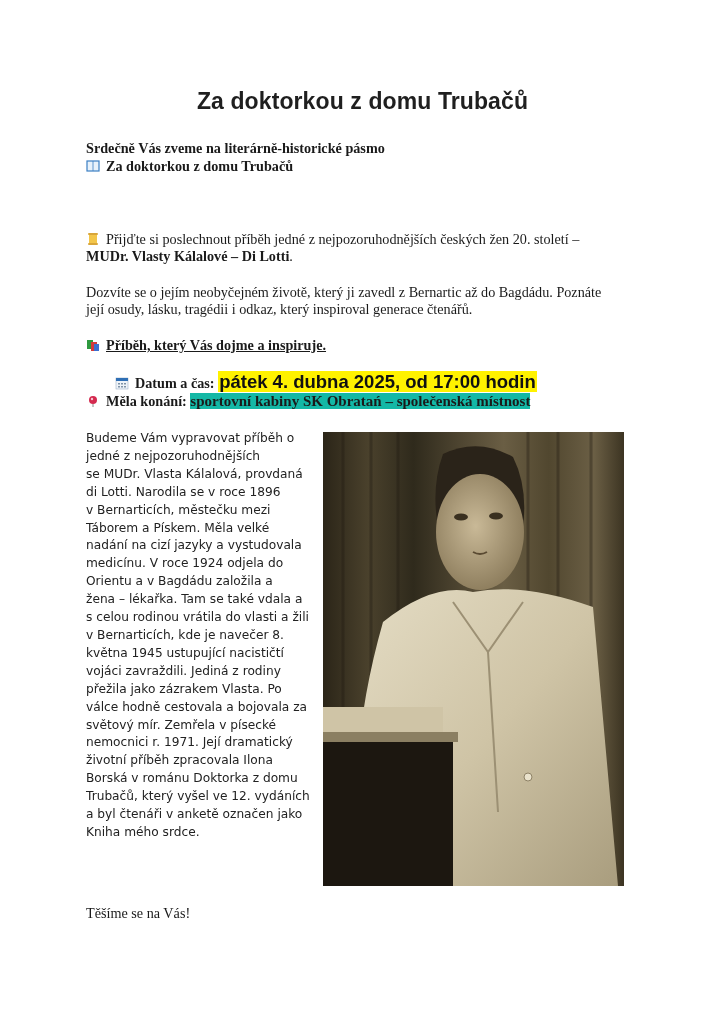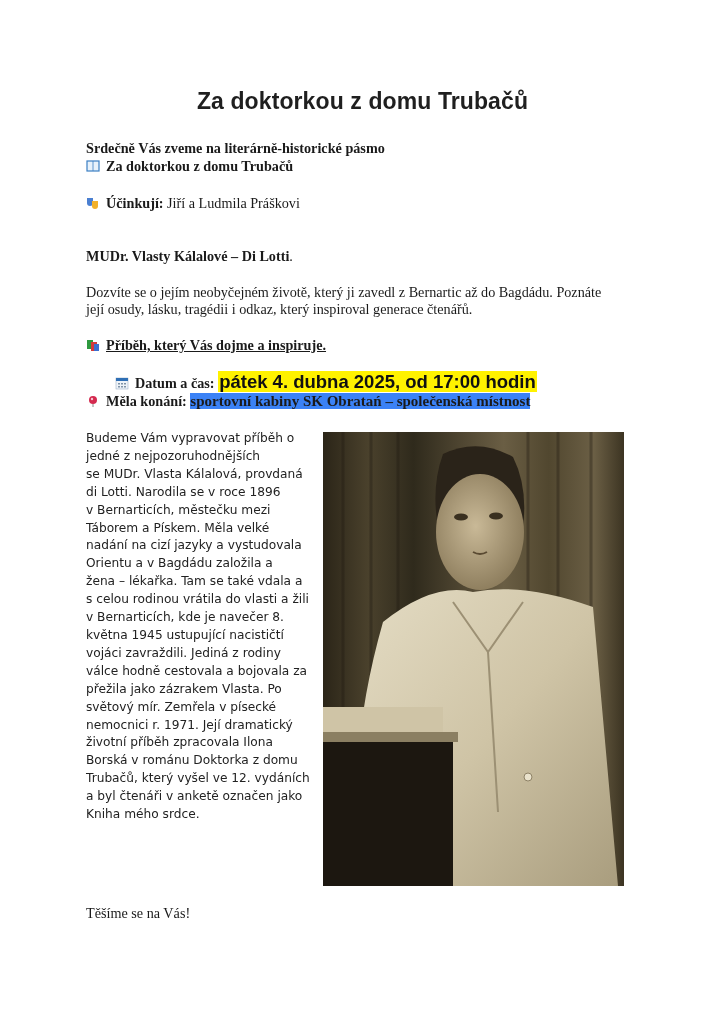--- a/index.html
+++ b/index.html
@@ -7,21 +7,21 @@
     .page { position: absolute; left: 0; top: 0; width: 725px; height: 832px; }
     .title {
       position: absolute; left: 0; top: 88px; width: 725px; text-align: center;
       font-family: "Liberation Sans", sans-serif; font-weight: bold; font-size: 23px;
       color: #1f1f1f; letter-spacing: 0.1px;
     }
     .serif { font-family: "Liberation Serif", serif; font-size: 14.2px; color: #1a1a1a; }
     .line { position: absolute; left: 86px; white-space: nowrap; }
     .b { font-weight: bold; }
     .icon { display: inline-block; width: 14px; height: 14px; vertical-align: -2px; margin-right: 6px; }
-    .hl { background: #3b82f6; }
+    .hl { background: #14b8a6; }
     .hl-big { background: #fff200; font-family: "Liberation Sans", sans-serif; font-weight: bold; font-size: 18.5px; color: #111; padding: 0 1px; }
     .story {
       position: absolute; left: 86px; top: 430px; width: 222px;
       font-family: "DejaVu Sans", sans-serif; font-size: 12.2px; line-height: 17.9px; color: #222;
     }
     .story div { white-space: nowrap; }
     .photo {
       position: absolute; left: 323px; top: 432px; width: 301px; height: 454px; overflow: hidden;
       background: #3a3223;
     }
@@ -37,30 +37,30 @@
   <div class="line serif b" style="top:140px;">Srdečně Vás zveme na literárně-historické pásmo</div>
   <div class="line serif b" style="top:158px;">
     <span class="icon">
       <svg width="14" height="14" viewBox="0 0 14 14">
           <rect x="1" y="2" width="12" height="10" fill="#e8f2fb" stroke="#3b7fc4" stroke-width="1.2"></rect>
           <line x1="7" y1="2" x2="7" y2="12" stroke="#3b7fc4" stroke-width="0.8"></line>
         </svg>
     </span><span>Za doktorkou z domu Trubačů</span>
   </div>
 
-  <div class="line serif" style="top:195px;">
+
+  <div class="line serif" style="top:231px;">
     <span class="icon">
       <svg width="14" height="14" viewBox="0 0 14 14">
-          <path d="M1 2h6v5a3 3 0 0 1-6 0z" fill="#4a7fd1"></path>
-          <path d="M6 5h6v5a3 3 0 0 1-6 0z" fill="#f2b02a"></path>
+          <rect x="3" y="1" width="8" height="12" rx="1" fill="#f3c64a"></rect>
+          <rect x="2" y="1" width="10" height="2" rx="1" fill="#d9a63a"></rect>
+          <rect x="2" y="11" width="10" height="2" rx="1" fill="#d9a63a"></rect>
         </svg>
-    </span><span class="b">Účinkují:</span>
-    <span>Jiří a Ludmila Práškovi</span>
+    </span><span>Přijďte si poslechnout příběh jedné z nejpozoruhodnějších českých žen 20. století –</span>
   </div>
-
   <div class="line serif" style="top:248px;">
     <span class="b">MUDr. Vlasty Kálalové – Di Lotti</span><span>.</span>
   </div>
 
   <div class="line serif" style="top:284px;">Dozvíte se o jejím neobyčejném životě, který ji zavedl z Bernartic až do Bagdádu. Poznáte</div>
   <div class="line serif" style="top:301px;">její osudy, lásku, tragédii i odkaz, který inspiroval generace čtenářů.</div>
 
   <div class="line serif b" style="top:337px;text-decoration:underline;">
     <span class="icon">
       <svg width="14" height="14" viewBox="0 0 14 14">
@@ -101,28 +101,29 @@
   </div>
 
   <div class="story">
     <div>Budeme Vám vypravovat příběh o</div>
     <div>jedné z nejpozoruhodnějších</div>
     <div>se MUDr. Vlasta Kálalová, provdaná</div>
     <div>di Lotti. Narodila se v roce 1896</div>
     <div>v Bernarticích, městečku mezi</div>
     <div>Táborem a Pískem. Měla velké</div>
     <div>nadání na cizí jazyky a vystudovala</div>
+    <div>medicínu. V roce 1924 odjela do</div>
     <div>Orientu a v Bagdádu založila a</div>
     <div>žena – lékařka. Tam se také vdala a</div>
     <div>s celou rodinou vrátila do vlasti a žili</div>
     <div>v Bernarticích, kde je navečer 8.</div>
     <div>května 1945 ustupující nacističtí</div>
     <div>vojáci zavraždili. Jediná z rodiny</div>
+    <div>přežila jako zázrakem Vlasta. Po</div>
     <div>válce hodně cestovala a bojovala za</div>
-    <div>přežila jako zázrakem Vlasta. Po</div>
     <div>světový mír. Zemřela v písecké</div>
     <div>nemocnici r. 1971. Její dramatický</div>
     <div>životní příběh zpracovala Ilona</div>
     <div>Borská v románu Doktorka z domu</div>
     <div>Trubačů, který vyšel ve 12. vydáních</div>
     <div>a byl čtenáři v anketě označen jako</div>
     <div>Kniha mého srdce.</div>
   </div>
 
   <div class="photo" title="Sepia portrait of a seated woman in a light coat beside a desk with a book, curtains behind">

